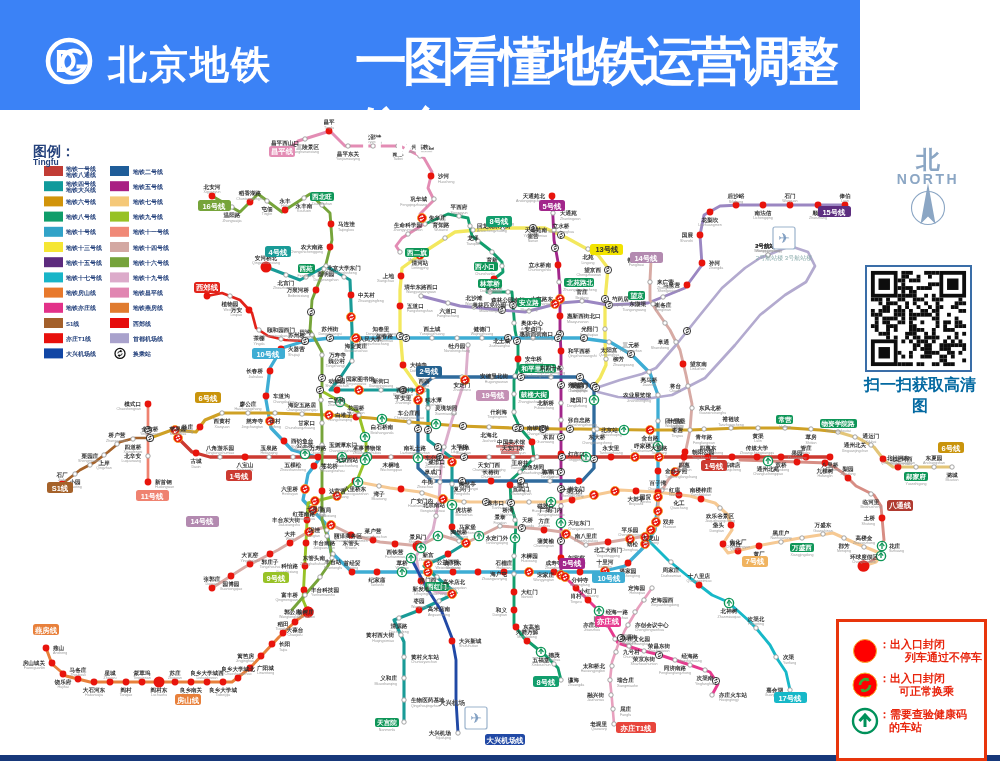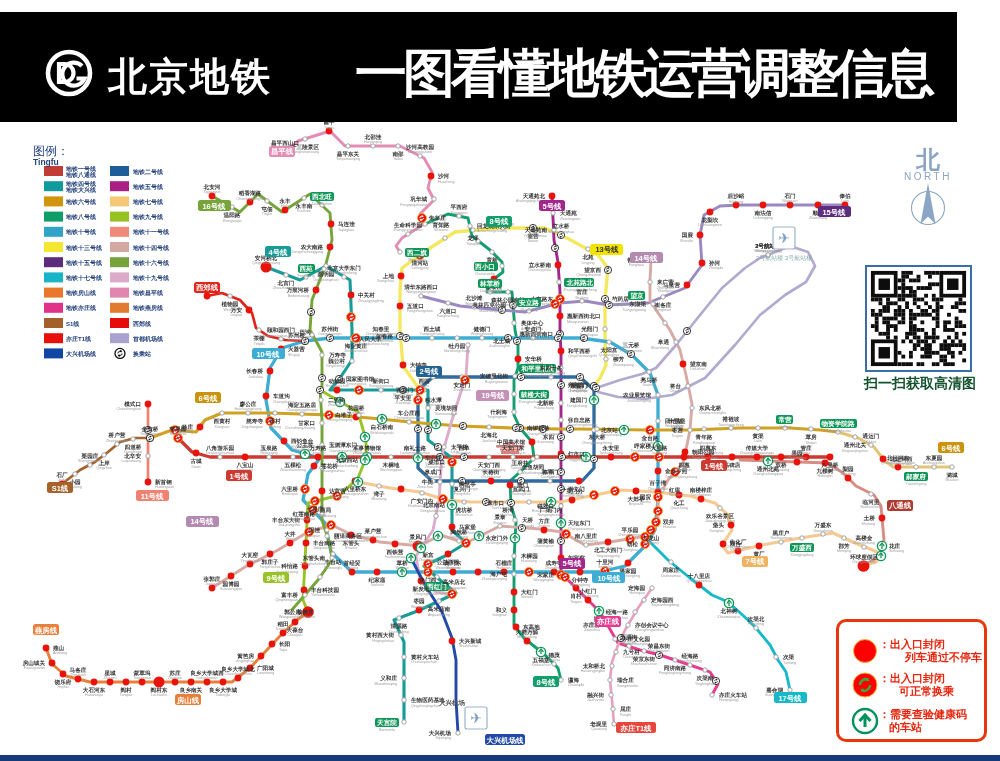--- a/index.html
+++ b/index.html
@@ -1,31 +1,31 @@
 <!DOCTYPE html>
 <html><head><meta charset="utf-8">
 <style>
 *{margin:0;padding:0;box-sizing:border-box}
 html,body{width:1000px;height:761px;overflow:hidden;background:#fff;font-family:"Liberation Sans",sans-serif}
 #page{position:relative;width:1000px;height:761px;background:#fff}
-#hdr{position:absolute;left:0;top:12px;width:957px;height:110px;background:#000000}
+#hdr{position:absolute;left:0;top:0;width:860px;height:110px;background:#3b82f6}
 #hdr .brand{position:absolute;left:108px;top:38px;color:#fff;font-size:39px;font-weight:bold;letter-spacing:2px}
 #hdr .title{position:absolute;left:355px;top:27px;color:#fff;font-size:52px;font-weight:bold;letter-spacing:-4px}
 #logo{position:absolute;left:44px;top:36px}
 #ftr{position:absolute;left:0;top:755px;width:1000px;height:6px;background:#17387a}
 #north{position:absolute;left:878px;top:144px;width:100px;text-align:center;color:#8ba6c4}
 #north .bei{position:absolute;left:0;top:0;width:100px;font-size:24px;font-weight:bold}
-#north .nor{position:absolute;left:0;top:27px;width:100px;font-size:10px;font-weight:normal;letter-spacing:2.5px}
+#north .nor{position:absolute;left:0;top:27px;width:100px;font-size:14px;font-weight:bold;letter-spacing:2.5px}
 #north svg{position:absolute;left:20px;top:36px}
 #qrbox{position:absolute;left:865px;top:265px;width:107px;height:107px;border:2px solid #3a6ea8;background:#fff;padding:2px}
-#qrtxt{position:absolute;left:860px;top:375px;width:120px;text-align:center;color:#14532d;font-size:14px;font-weight:bold}
-#redbox{position:absolute;left:836px;top:619px;width:151px;height:123px;border:3px solid #e8350c;border-radius:10px;background:#fff}
+#qrtxt{position:absolute;left:860px;top:375px;width:120px;text-align:center;color:#0369a1;font-size:16px;font-weight:bold}
+#redbox{position:absolute;left:836px;top:619px;width:151px;height:142px;border:3px solid #e8350c;border-radius:0;background:#fff}
 .rrow{position:absolute;left:10px;color:#e8240c;font-size:11px;font-weight:bold;line-height:13px}
 #legendttl{position:absolute;left:33px;top:145px;color:#25427c}
-#legendttl .t1{font-size:12px;font-weight:normal;line-height:13px}
+#legendttl .t1{font-size:14px;font-weight:bold;line-height:13px}
 #legendttl .t2{font-size:8.5px;font-weight:bold;line-height:9px}
 </style></head>
 <body>
 <div id="page">
 <svg id="map" width="1000" height="651" viewBox="0 110 1000 651" style="position:absolute;left:0;top:110px">
 <path d="M285.0,152.0 L298.0,141.0 L330.0,131.0 L345.0,146.0 L400.0,146.0 L424.0,158.0 L432.0,172.0 L428.0,188.0 L434.0,200.0 L420.0,214.0 L424.0,224.0 L402.0,238.0 L396.0,246.0 L400.0,252.0" fill="none" stroke="#e38cb4" stroke-width="2.9" stroke-linejoin="round" stroke-linecap="round"></path>
 <path d="M420.0,390.0 L403.0,366.0 L400.0,330.0 L400.0,290.0 L402.0,268.0 L424.0,252.0 L455.0,232.0 L500.0,228.0 L545.0,228.0 L567.0,238.0 L598.0,255.0 L608.0,268.0 L605.0,300.0 L605.0,340.0 L606.0,365.0 L600.0,378.0 L594.0,386.0" fill="none" stroke="#f3e85e" stroke-width="3.3" stroke-linejoin="round" stroke-linecap="round"></path>
 <path d="M425.0,224.0 L448.0,214.0 L468.0,218.0 L472.0,236.0 L490.0,250.0 L502.0,262.0 L503.0,272.0 L490.0,282.0 L487.0,292.0 L512.0,292.0 L515.0,330.0 L518.0,345.0 L518.0,368.0 L514.0,380.0 L514.0,415.0 L520.0,428.0 L532.0,442.0 L534.0,458.0 L520.0,472.0 L510.0,481.0 L511.0,505.0 L516.0,522.0 L514.0,560.0 L514.0,600.0 L514.0,625.0 L524.0,638.0 L545.0,655.0 L558.0,668.0 L561.0,680.0" fill="none" stroke="#129e6d" stroke-width="2.9" stroke-linejoin="round" stroke-linecap="round"></path>
 <path d="M552.0,196.0 L554.0,240.0 L558.0,262.0 L560.0,292.0 L560.0,332.0 L561.0,352.0 L561.0,575.0" fill="none" stroke="#a2268b" stroke-width="2.9" stroke-linejoin="round" stroke-linecap="round"></path>
 <path d="M421.0,296.0 L460.0,306.0 L500.0,310.0 L525.0,312.0 L560.0,303.0 L585.0,301.0 L608.0,305.0 L648.0,303.0 L685.0,288.0 L702.0,265.0 L700.0,235.0 L704.0,215.0 L720.0,206.0 L740.0,205.0 L845.0,205.0" fill="none" stroke="#9b87c2" stroke-width="2.9" stroke-linejoin="round" stroke-linecap="round"></path>

